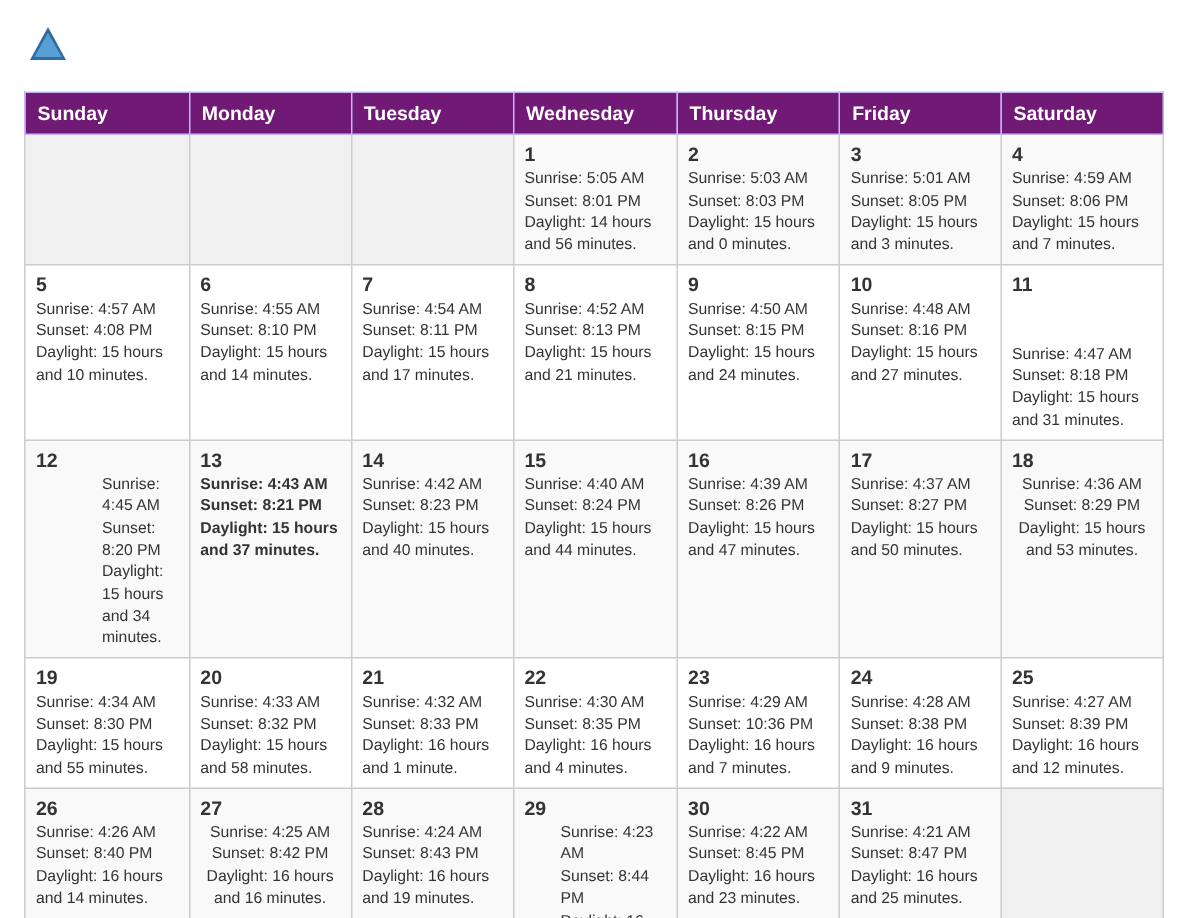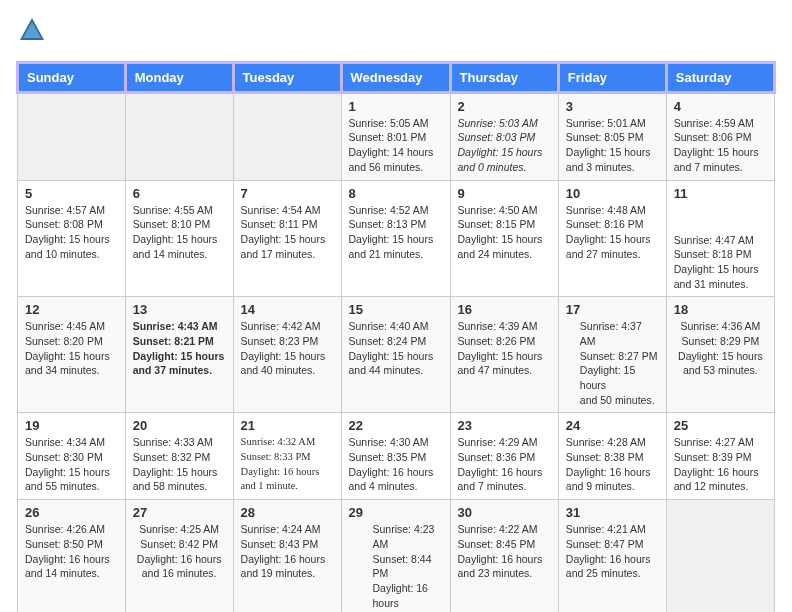--- a/index.html
+++ b/index.html
@@ -47,26 +47,26 @@
     }
     .sub-title {
       font-size: 15px;
       color: #555;
     }
     .calendar {
       width: 100%;
       border-collapse: collapse;
     }
     .calendar th {
-      background-color: #3b82f6;
+      background-color: #701a75;
       color: #fff;
       text-align: left;
       padding: 6px 8px;
       font-size: 13px;
-      border: 3px solid #c4b5fd;
+      border: 1px solid #c4b5fd;
     }
     .calendar td {
       vertical-align: top;
       padding: 5px 7px;
       border: 1px solid #ccc;
       width: 110px;
       min-height: 80px;
       background: #fff;
       font-size: 11px;
       color: #333;
@@ -134,21 +134,21 @@
         <td class="empty-cell"></td>
         <td>
           <span class="day-number">1</span>
           <div class="cell-content" style="white-space: pre-line;">Sunrise: 5:05 AM
 Sunset: 8:01 PM
 Daylight: 14 hours
 and 56 minutes.</div>
         </td>
         <td>
           <span class="day-number">2</span>
-          <div class="cell-content" style="white-space: pre-line; font-style: italic;">Sunrise: 5:03 AM
+          <div class="cell-content" style="white-space: pre-line;">Sunrise: 5:03 AM
 Sunset: 8:03 PM
 Daylight: 15 hours
 and 0 minutes.</div>
         </td>
         <td>
           <span class="day-number">3</span>
           <div class="cell-content" style="white-space: pre-line;">Sunrise: 5:01 AM
 Sunset: 8:05 PM
 Daylight: 15 hours
 and 3 minutes.</div>
@@ -158,21 +158,21 @@
           <div class="cell-content" style="white-space: pre-line;">Sunrise: 4:59 AM
 Sunset: 8:06 PM
 Daylight: 15 hours
 and 7 minutes.</div>
         </td>
       </tr>
       <tr>
         <td>
           <span class="day-number">5</span>
           <div class="cell-content" style="white-space: pre-line;">Sunrise: 4:57 AM
-Sunset: 8:08 PM
+Sunset: 4:08 PM
 Daylight: 15 hours
 and 10 minutes.</div>
         </td>
         <td>
           <span class="day-number">6</span>
           <div class="cell-content" style="white-space: pre-line;">Sunrise: 4:55 AM
 Sunset: 8:10 PM
 Daylight: 15 hours
 and 14 minutes.</div>
         </td>
@@ -208,21 +208,21 @@
           <span class="day-number">11</span>
           <div class="cell-content" style="white-space: pre-line; margin-top: 32px;">Sunrise: 4:47 AM
 Sunset: 8:18 PM
 Daylight: 15 hours
 and 31 minutes.</div>
         </td>
       </tr>
       <tr>
         <td>
           <span class="day-number">12</span>
-          <div class="cell-content" style="white-space: pre-line;">Sunrise: 4:45 AM
+          <div class="cell-content" style="white-space: pre-line; margin-left: 44px;">Sunrise: 4:45 AM
 Sunset: 8:20 PM
 Daylight: 15 hours
 and 34 minutes.</div>
         </td>
         <td>
           <span class="day-number">13</span>
           <div class="cell-content" style="white-space: pre-line; font-weight: bold;">Sunrise: 4:43 AM
 Sunset: 8:21 PM
 Daylight: 15 hours
 and 37 minutes.</div>
@@ -243,21 +243,21 @@
         </td>
         <td>
           <span class="day-number">16</span>
           <div class="cell-content" style="white-space: pre-line;">Sunrise: 4:39 AM
 Sunset: 8:26 PM
 Daylight: 15 hours
 and 47 minutes.</div>
         </td>
         <td>
           <span class="day-number">17</span>
-          <div class="cell-content" style="white-space: pre-line; margin-left: 14px;">Sunrise: 4:37 AM
+          <div class="cell-content" style="white-space: pre-line;">Sunrise: 4:37 AM
 Sunset: 8:27 PM
 Daylight: 15 hours
 and 50 minutes.</div>
         </td>
         <td>
           <span class="day-number">18</span>
           <div class="cell-content" style="white-space: pre-line; text-align: center;">Sunrise: 4:36 AM
 Sunset: 8:29 PM
 Daylight: 15 hours
 and 53 minutes.</div>
@@ -273,36 +273,36 @@
         </td>
         <td>
           <span class="day-number">20</span>
           <div class="cell-content" style="white-space: pre-line;">Sunrise: 4:33 AM
 Sunset: 8:32 PM
 Daylight: 15 hours
 and 58 minutes.</div>
         </td>
         <td>
           <span class="day-number">21</span>
-          <div class="cell-content" style="white-space: pre-line; font-family: Liberation Serif, serif;">Sunrise: 4:32 AM
+          <div class="cell-content" style="white-space: pre-line;">Sunrise: 4:32 AM
 Sunset: 8:33 PM
 Daylight: 16 hours
 and 1 minute.</div>
         </td>
         <td>
           <span class="day-number">22</span>
           <div class="cell-content" style="white-space: pre-line;">Sunrise: 4:30 AM
 Sunset: 8:35 PM
 Daylight: 16 hours
 and 4 minutes.</div>
         </td>
         <td>
           <span class="day-number">23</span>
           <div class="cell-content" style="white-space: pre-line;">Sunrise: 4:29 AM
-Sunset: 8:36 PM
+Sunset: 10:36 PM
 Daylight: 16 hours
 and 7 minutes.</div>
         </td>
         <td>
           <span class="day-number">24</span>
           <div class="cell-content" style="white-space: pre-line;">Sunrise: 4:28 AM
 Sunset: 8:38 PM
 Daylight: 16 hours
 and 9 minutes.</div>
         </td>
@@ -311,21 +311,21 @@
           <div class="cell-content" style="white-space: pre-line;">Sunrise: 4:27 AM
 Sunset: 8:39 PM
 Daylight: 16 hours
 and 12 minutes.</div>
         </td>
       </tr>
       <tr>
         <td>
           <span class="day-number">26</span>
           <div class="cell-content" style="white-space: pre-line;">Sunrise: 4:26 AM
-Sunset: 8:50 PM
+Sunset: 8:40 PM
 Daylight: 16 hours
 and 14 minutes.</div>
         </td>
         <td>
           <span class="day-number">27</span>
           <div class="cell-content" style="white-space: pre-line; text-align: center;">Sunrise: 4:25 AM
 Sunset: 8:42 PM
 Daylight: 16 hours
 and 16 minutes.</div>
         </td>

